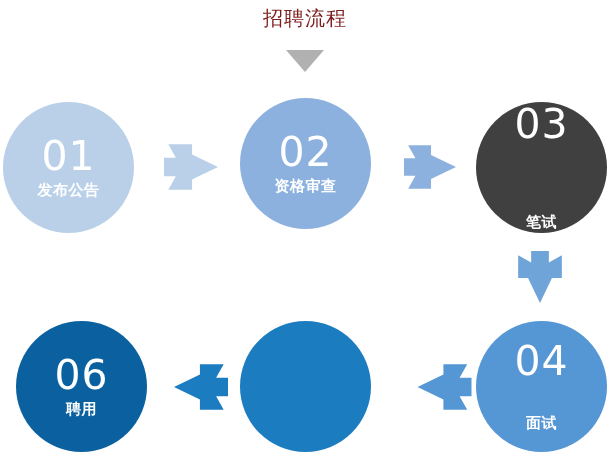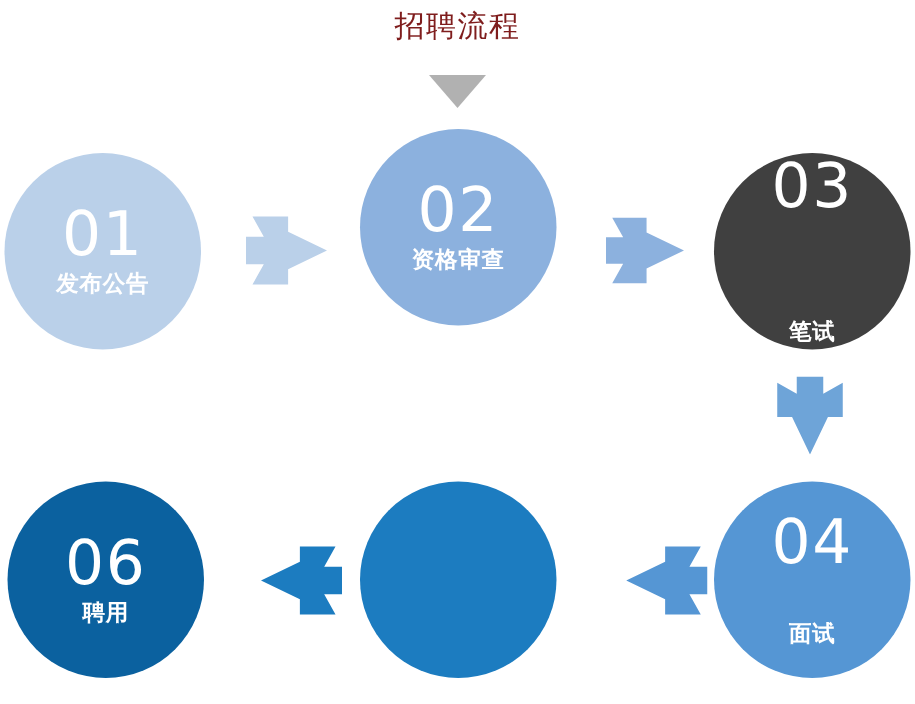--- a/index.html
+++ b/index.html
@@ -75,25 +75,25 @@
     color: #ffffff;
     font-size: 15px;
     line-height: 22px;
     margin-top: 1px;
     letter-spacing: 0.5px;
     font-weight: bold;
   }
 
   
   #node-1 { left: 3px;   top: 102px; }
-  #node-2 { left: 240px; top: 86px; }
+  #node-2 { left: 240px; top: 98px; }
   #node-3 { left: 476px; top: 102px; }
   #node-4 { left: 476px; top: 321px; }
   #node-5 { left: 240px; top: 321px; }
-  #node-6 { left: 5px;   top: 321px; }
+  #node-6 { left: 16px;   top: 321px; }
 
   
   .arrow {
     position: absolute;
   }
   #arrow-1 { left: 163px; top: 140px; width: 56px; height: 54px; }
   #arrow-2 { left: 404px; top: 140px; width: 52px; height: 54px; }
   #arrow-3 { left: 513px; top: 251px; width: 54px; height: 52px; }
   #arrow-4 { left: 417px; top: 360px; width: 55px; height: 54px; }
   #arrow-5 { left: 172px; top: 360px; width: 58px; height: 54px; }

